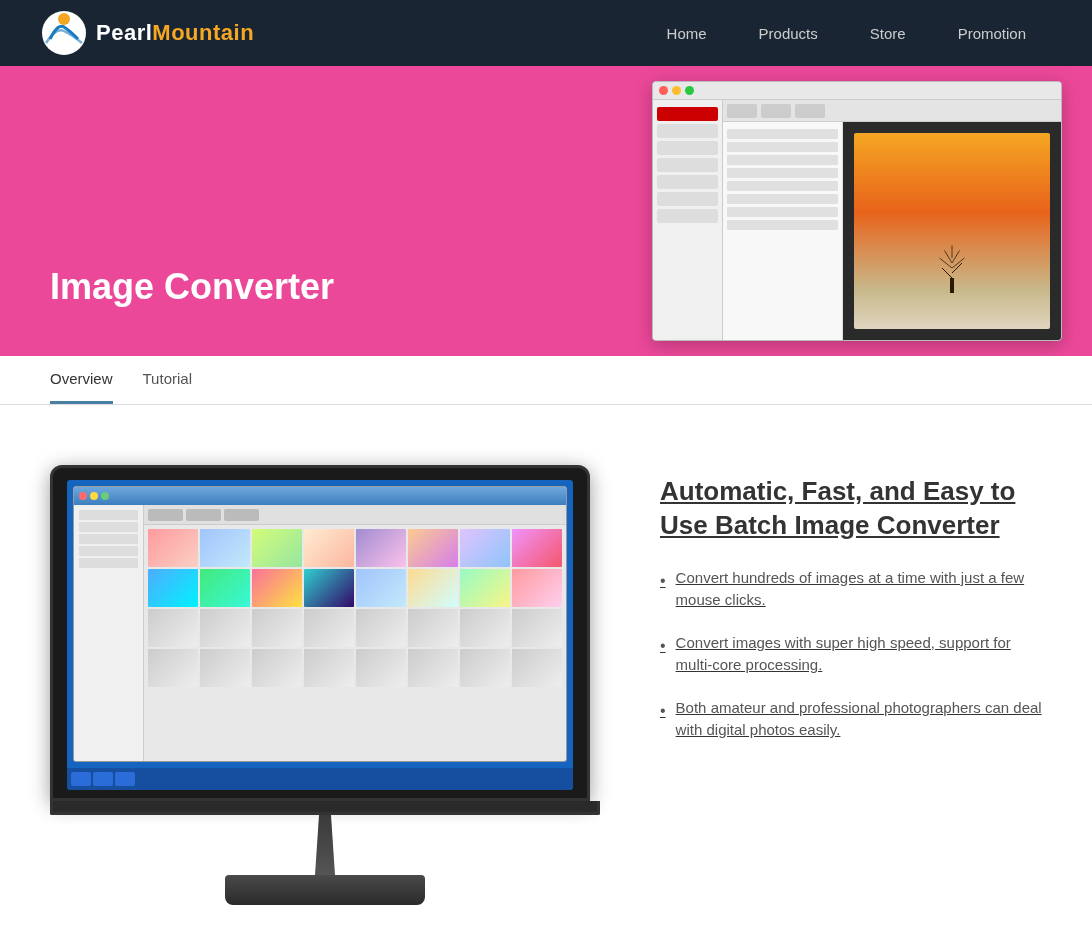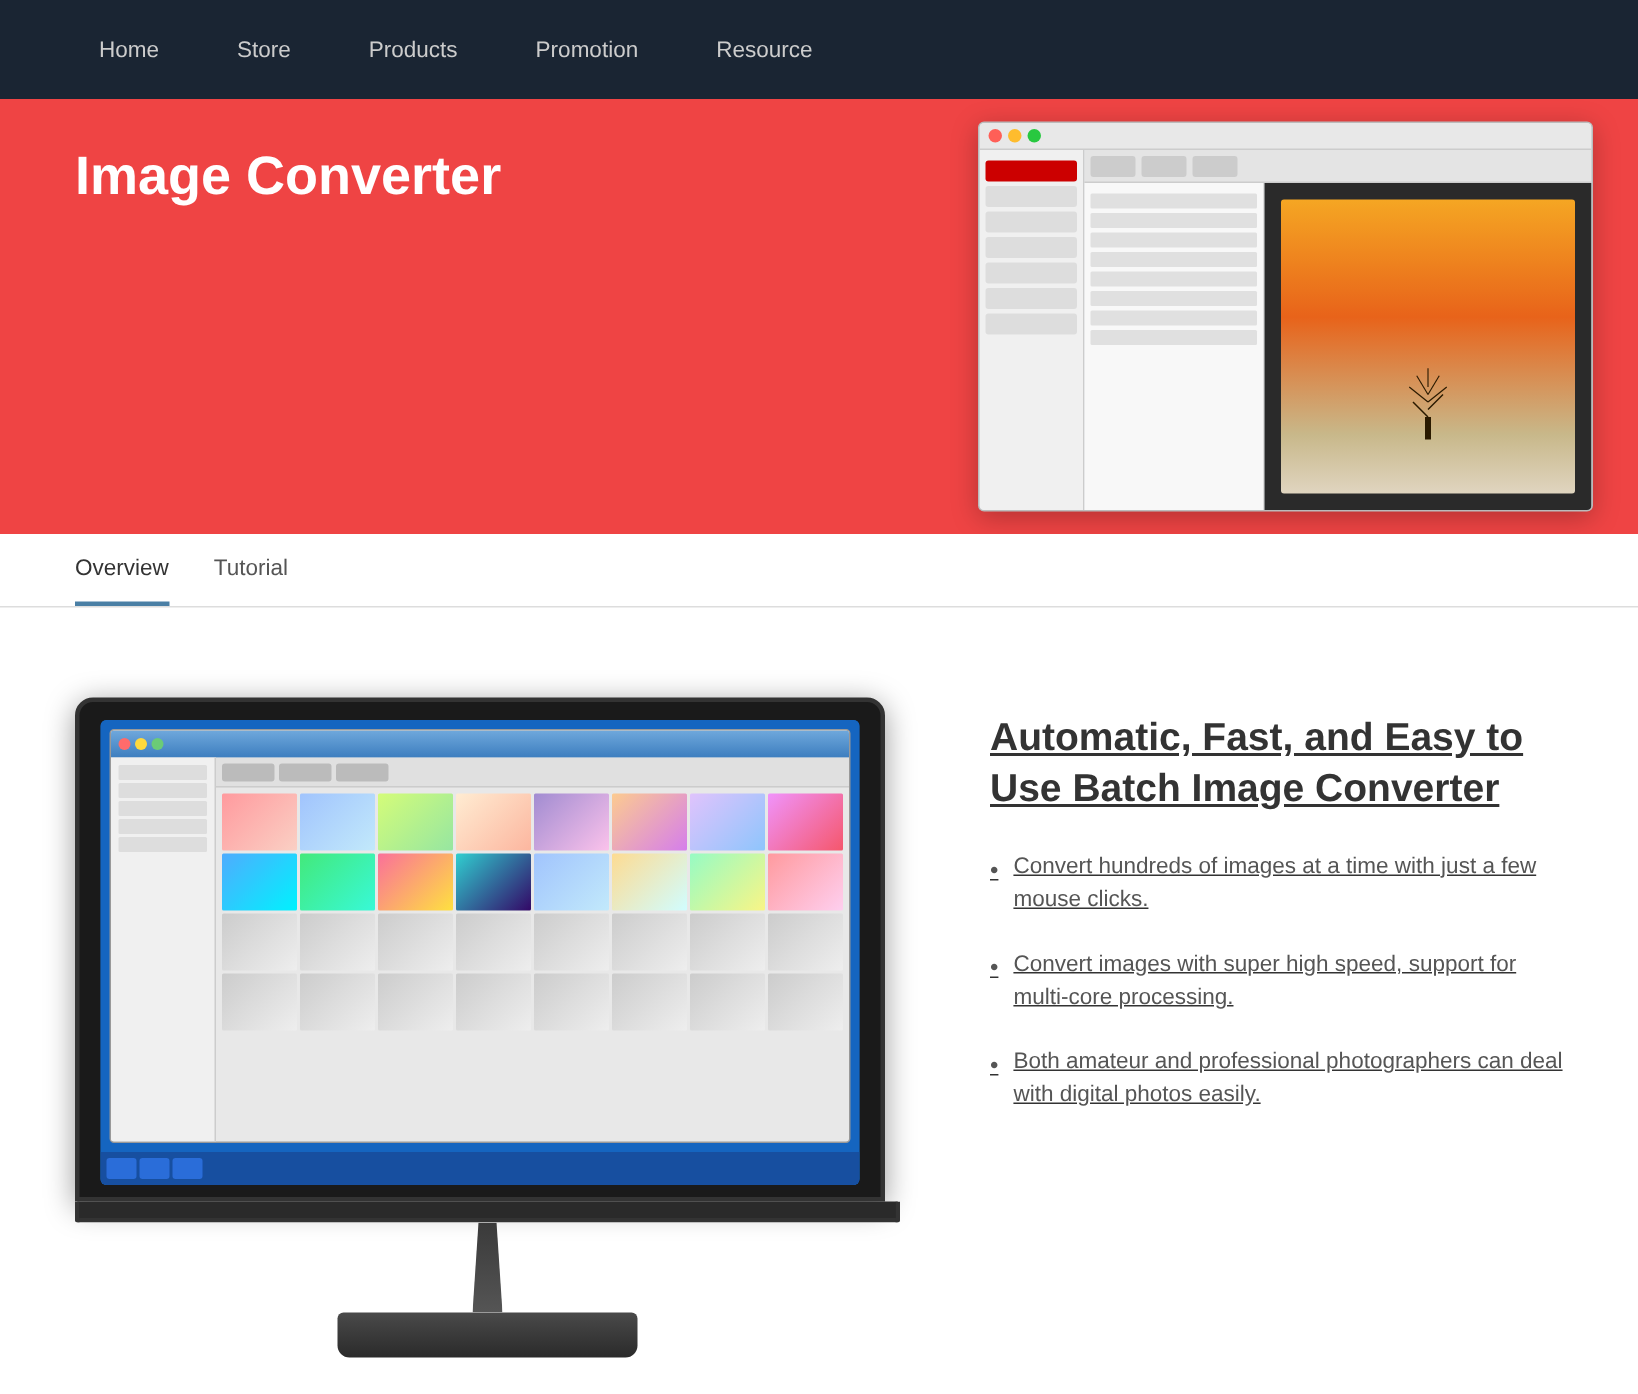--- a/index.html
+++ b/index.html
@@ -41,24 +41,24 @@
       padding: 0 26px;
       height: 66px;
       display: flex;
       align-items: center;
       font-size: 15px;
       transition: color 0.2s;
     }
 
     
     .hero {
-      background: #ef4444;
+      background: #ec4899;
       min-height: 290px;
       display: flex;
-      align-items: flex-start;
+      align-items: flex-end;
       padding: 30px 50px;
       position: relative;
       overflow: hidden;
     }
     .hero-text {
       max-width: 440px;
       z-index: 2;
     }
     .hero-title {
       font-size: 36px;
@@ -380,26 +380,36 @@
       color: #555;
       margin-right: 10px;
       margin-top: 2px;
       font-size: 16px;
     }
   </style>
 </head>
 <body>
 
 <nav>
+  <div class="nav-logo">
+    <svg class="logo-icon" viewBox="0 0 48 48">
+      <circle cx="24" cy="24" r="22" fill="#fff"></circle>
+      <path d="M10 30 Q18 14 24 18 Q30 22 38 30" fill="none" stroke="#1a7bbf" stroke-width="3"></path>
+      <path d="M6 34 Q16 18 24 22 Q32 26 42 34" fill="none" stroke="#1a7bbf" stroke-width="2.5" opacity="0.6"></path>
+      <circle cx="24" cy="10" r="6" fill="#f5a623"></circle>
+    </svg>
+    <span class="logo-text">
+      <span class="pearl">Pearl</span><span class="mountain">Mountain</span>
+    </span>
+  </div>
   <div class="nav-links">
     <a class="nav-link" href="#">Home</a>
+    <a class="nav-link" href="#">Products</a>
     <a class="nav-link" href="#">Store</a>
-    <a class="nav-link" href="#">Products</a>
     <a class="nav-link" href="#">Promotion</a>
-    <a class="nav-link" href="#">Resource</a>
   </div>
 </nav>
 
 <section class="hero">
   <div class="hero-text">
     <h1 class="hero-title">Image Converter</h1>
   </div>
 
   <div class="hero-screenshot">
     <div class="screenshot-titlebar">

